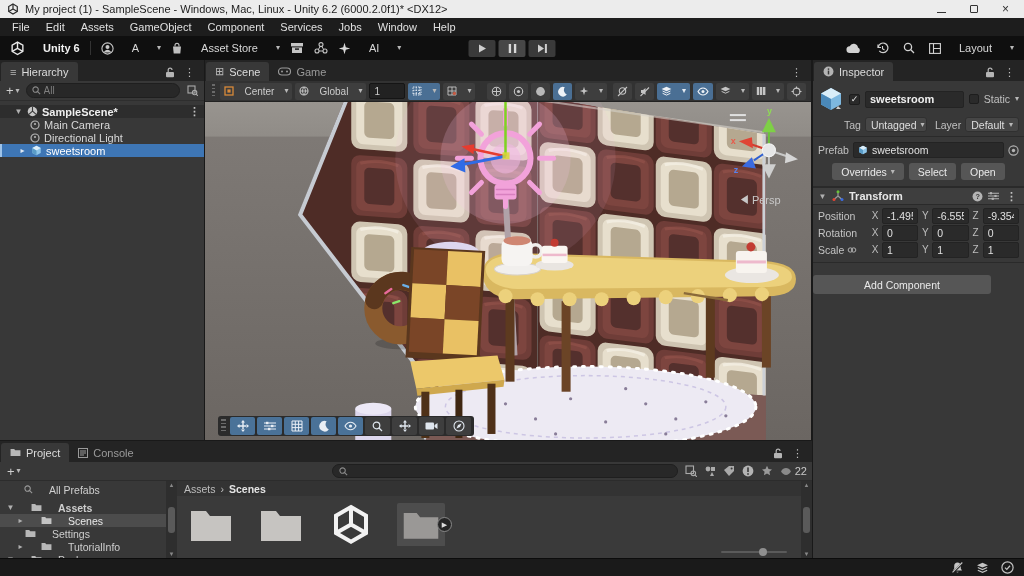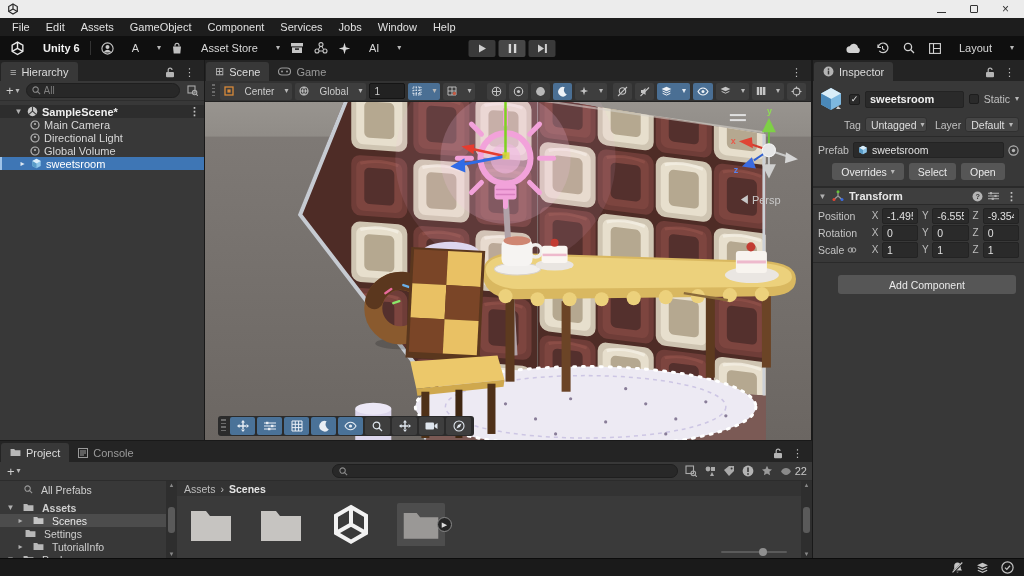--- a/index.html
+++ b/index.html
@@ -82,21 +82,21 @@
   .tlabel{width:50px;color:#c4c4c4;font-size:10.5px;display:flex;align-items:center;gap:3px}
 
   
   .project{height:118px;background:#383838;border-top:1px solid #191919;display:flex;flex-direction:column}
   .proj-toolbar{height:19px;display:flex;align-items:center;padding:0 5px;border-bottom:1px solid #2c2c2c;gap:8px}
   .proj-right{margin-left:auto;display:flex;align-items:center;gap:7px}
   .proj-search{width:346px;height:14px;background:#282828;border:1px solid #1f1f1f;border-radius:8px;display:flex;align-items:center;gap:4px;padding:0 6px}
   .proj-search input{background:transparent;border:0;outline:0;color:#ccc;width:100%;font-size:10px;font-family:inherit}
   .proj-body{flex:1;display:flex;min-height:0}
   .ptree{width:166px;padding-top:2px;overflow:hidden}
-  .prow{height:13px;display:flex;align-items:center;gap:8px;padding-left:16px;font-size:10.5px;color:#cfcfcf}
+  .prow{height:13px;display:flex;align-items:center;gap:16px;padding-left:16px;font-size:10.5px;color:#cfcfcf}
   .prow.sel{background:#4c4c4c;color:#e8e8e8}
   .vscroll{width:11px;background:#2e2e2e;display:flex;flex-direction:column;align-items:center;justify-content:space-between;padding:1px 0}
   .vthumb{width:7px;height:26px;background:#5a5a5a;border-radius:3px}
   .scr-arrow{font-size:6px;color:#888}
   .pcontent{flex:1;display:flex;flex-direction:column;background:#3a3a3a;min-width:0}
   .breadcrumb{height:15px;background:#333333;display:flex;align-items:center;gap:5px;padding:0 7px;font-size:10.5px;color:#bdbdbd}
   .thumbs{flex:1;display:flex;align-items:flex-start;gap:22px;padding:7px 0 0 10px;overflow:hidden}
   .thumbcard{width:48px;height:44px;border-radius:2px;display:flex;align-items:center;justify-content:center;position:relative}
   .thumbcard.sel{background:#4d4d4d}
   .playbadge{position:absolute;right:-7px;top:14px;width:15px;height:15px;border-radius:50%;background:#262626;border:1px solid #888;color:#ddd;font-size:7px;display:flex;align-items:center;justify-content:center}
@@ -108,20 +108,21 @@
   .statusbar{height:18px;background:#1a1a1a;border-top:1px solid #0c0c0c;display:flex;align-items:center;justify-content:flex-end;gap:12px;padding:0 10px}
 </style>
 </head>
 <body>
 
 <div class="titlebar">
   <svg class="i" width="12" height="12" viewBox="0 0 12 12">
     <path d="M6 1l4.3 2.5v5L6 11 1.7 8.5v-5z" fill="none" stroke="#2a2a2a" stroke-width="1.2"></path>
     <path d="M6 1v5m0 0L1.7 8.5M6 6l4.3 2.5" stroke="#2a2a2a" stroke-width="1.2"></path>
   </svg>
+  <span>My project (1) - SampleScene - Windows, Mac, Linux - Unity 6.2 (6000.2.0f1)* &lt;DX12&gt;</span>
   <div class="win-controls">
     <span class="wc-min"></span>
     <span class="wc-max"></span>
     <span class="wc-close">×</span>
   </div>
 </div>
 
 <div class="menubar">
   <span>File</span>
   <span>Edit</span>
@@ -281,27 +282,20 @@
                 <circle cx="5" cy="4" r="1.1" fill="#b4b4b4"></circle>
         </svg>
         <span>Main Camera</span>
       </div>
       <div class="hrow">
         <svg class="i" width="10" height="10" viewBox="0 0 10 10">
           <circle cx="5" cy="5" r="4" fill="none" stroke="#b4b4b4" stroke-width="1.2"></circle>
                 <circle cx="5" cy="4" r="1.1" fill="#b4b4b4"></circle>
         </svg>
         <span>Directional Light</span>
-      </div>
-      <div class="hrow">
-        <svg class="i" width="10" height="10" viewBox="0 0 10 10">
-          <circle cx="5" cy="5" r="4" fill="none" stroke="#b4b4b4" stroke-width="1.2"></circle>
-                <circle cx="5" cy="4" r="1.1" fill="#b4b4b4"></circle>
-        </svg>
-        <span>Global Volume</span>
       </div>
       <div class="hrow sel" style="padding-left:18px">
         <span class="arrow" style="color:#dfe8f2">▸</span>
         <svg class="i" width="11" height="11" viewBox="0 0 12 12">
           <path d="M6 0.8l4.6 2.6v5.2L6 11.2 1.4 8.6V3.4z" fill="#8fc6ea"></path>
           <path d="M6 0.8l4.6 2.6L6 6 1.4 3.4z" fill="#dceefa"></path>
           <path d="M6 6v5.2L1.4 8.6V3.4z" fill="#5a9cc8"></path>
         </svg>
         <span>sweetsroom</span>
       </div>
@@ -1052,21 +1046,21 @@
       <div class="ifield">
             <input value="1" style="">
           </div>
       <span class="axis">Z</span>
       <div class="ifield">
             <input value="1" style="">
           </div>
     </div>
   </div>
 
-  <div style="display:flex;justify-content:flex-end;padding:12px 8px">
+  <div style="display:flex;justify-content:flex-start;padding:12px 0">
     <div class="ubtn" style="width:178px;height:19px">
       <span>Add Component</span>
     </div>
   </div>
 </div>
 </div>
 
 <div class="statusbar">
   <svg class="i" width="13" height="13" viewBox="0 0 13 13">
     <path d="M6.5 1.5c2 0 3.3 1.5 3.3 3.5v2.5l1.2 2H2l1.2-2V5c0-2 1.3-3.5 3.3-3.5z" fill="#c4c4c4"></path>

